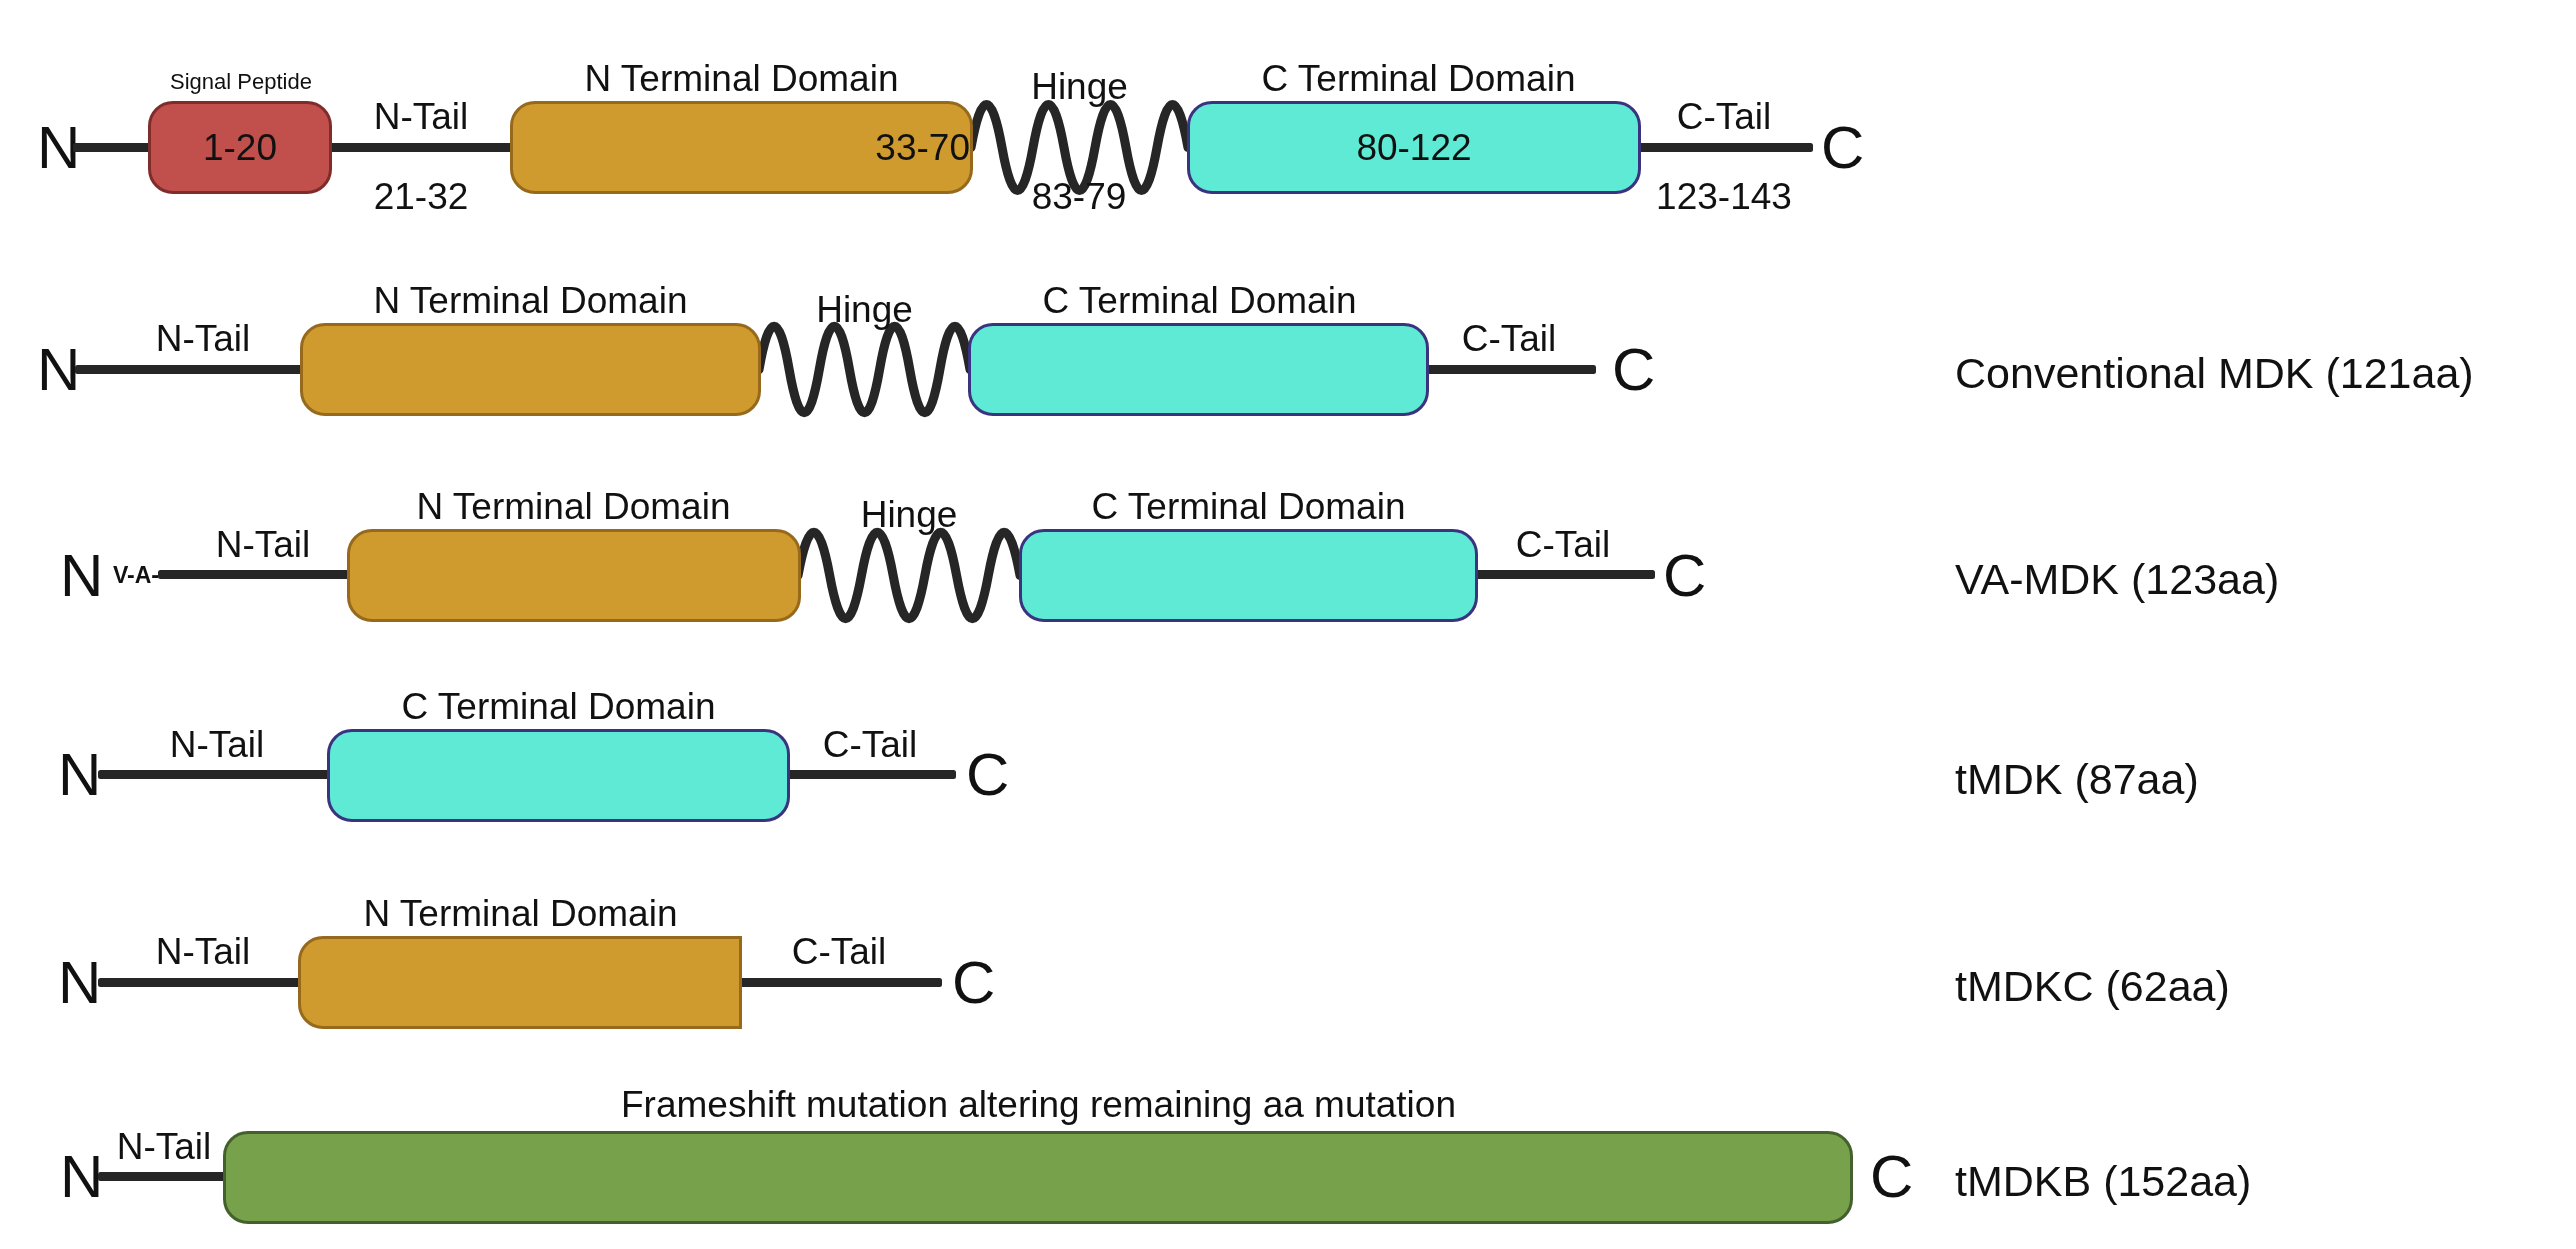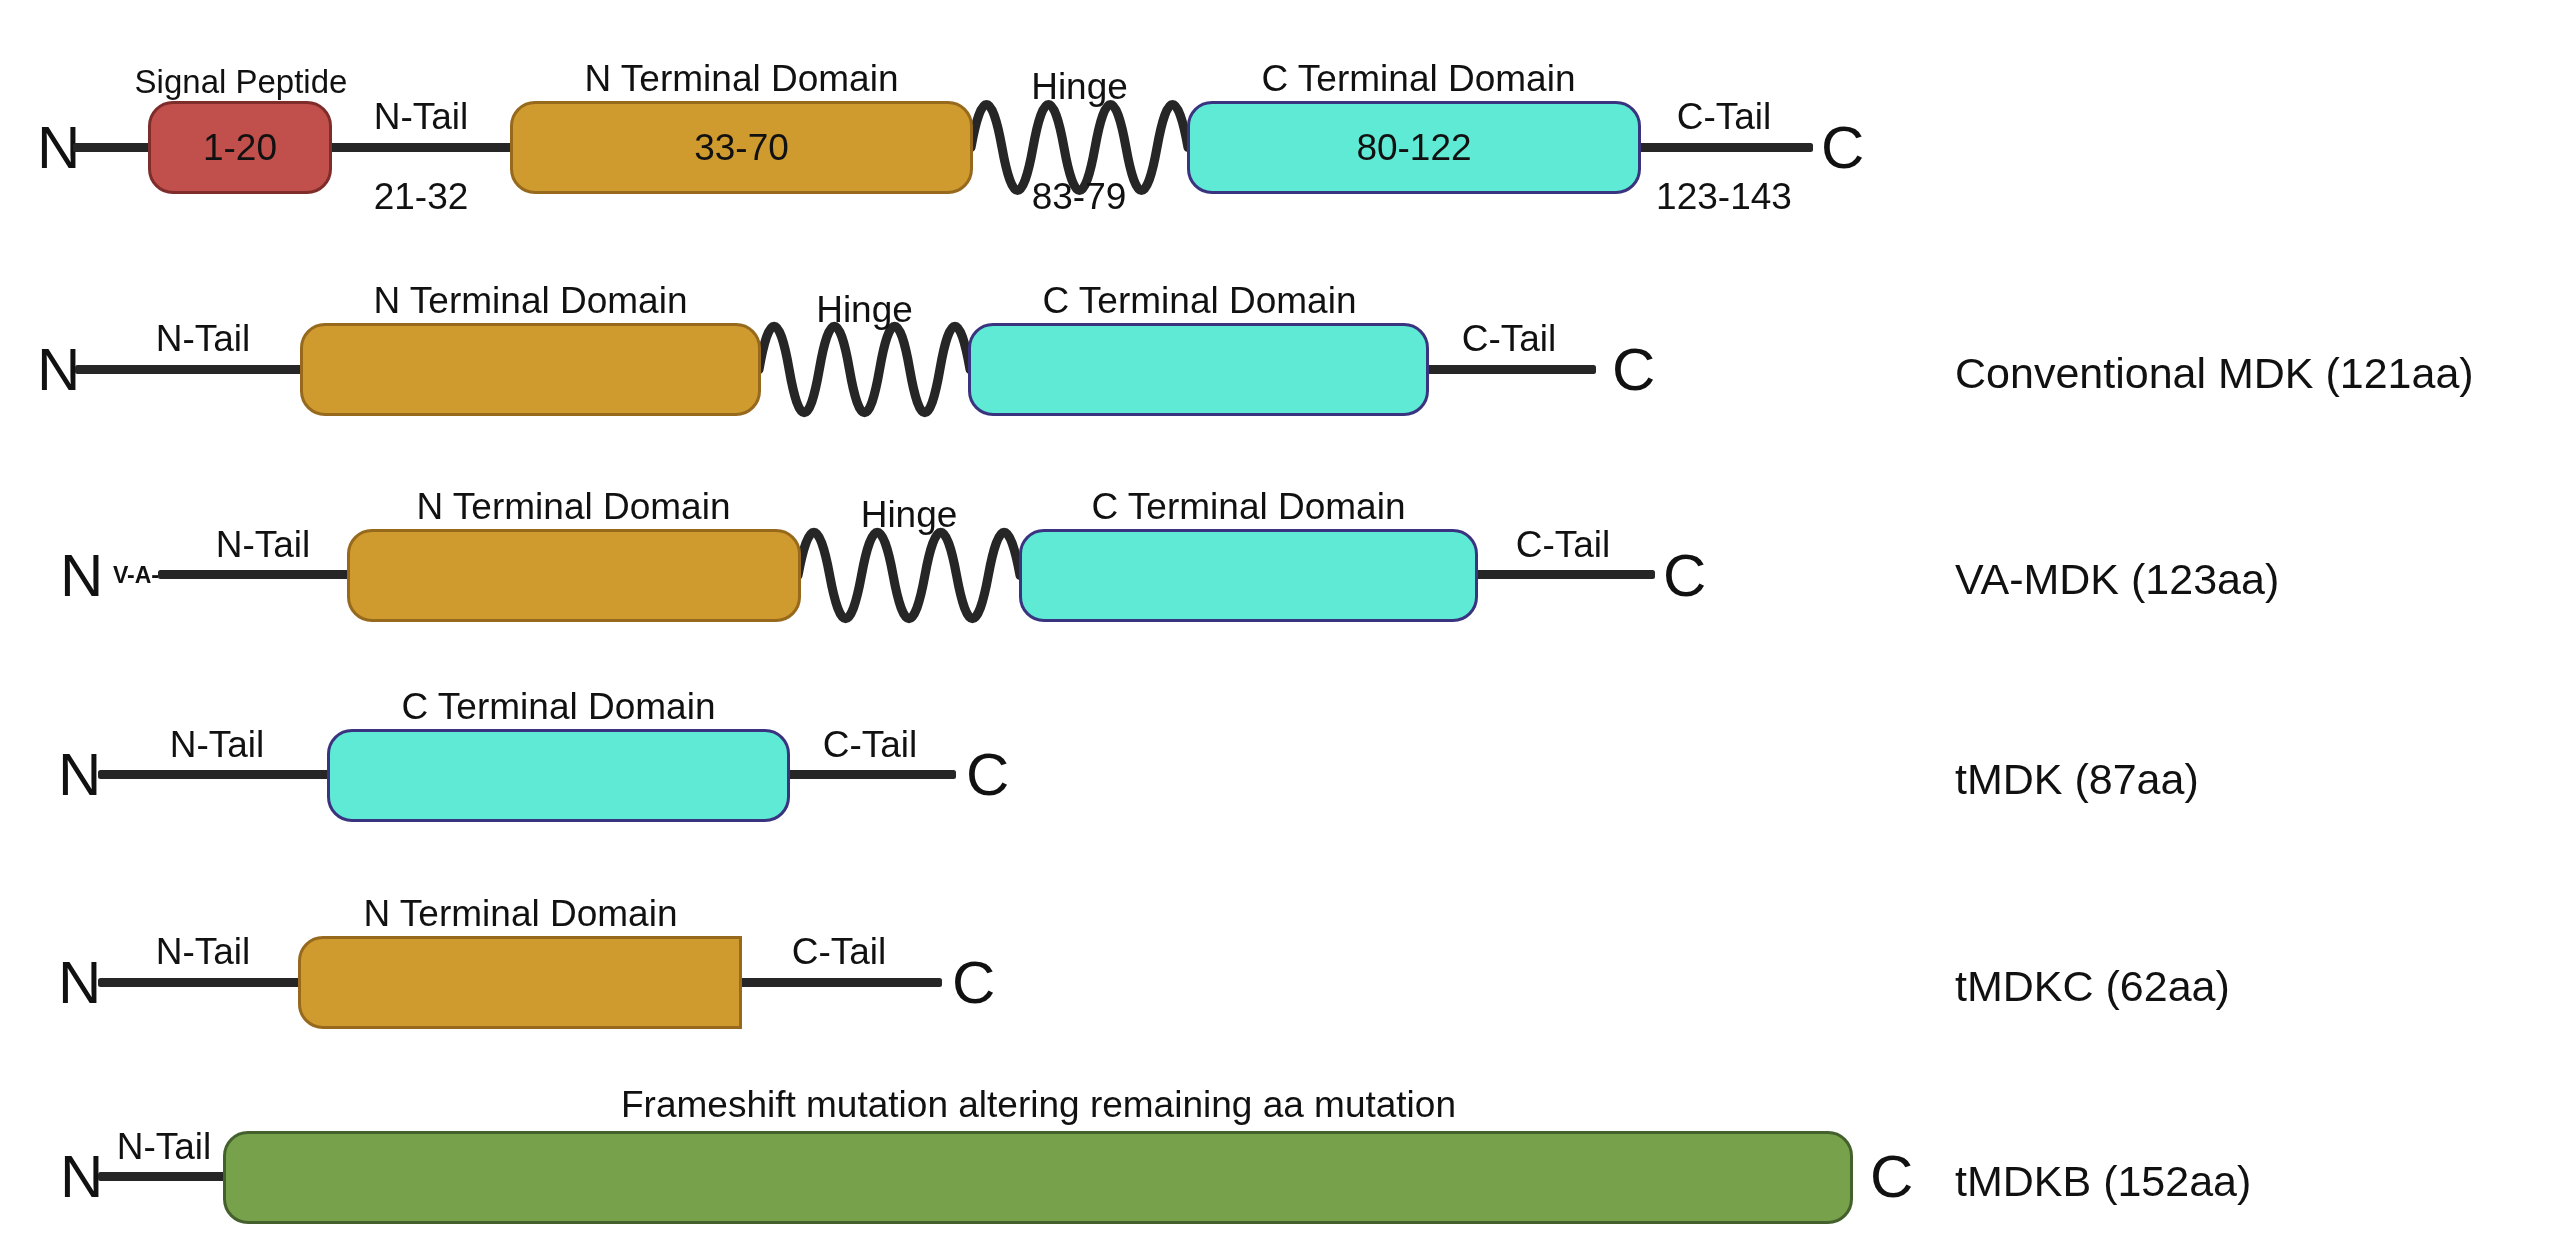--- a/index.html
+++ b/index.html
@@ -35,34 +35,34 @@
     border-radius: 25px;
     border: 3.3px solid #000;
     box-sizing: border-box;
     display: flex;
     align-items: center;
     justify-content: center;
     font-size: 37px;
     z-index: 2;
   }
   .box.red    { background: #C1504C; border-color: #7E2D2B; }
-  .box.gold   { background: #CF9B2E; border-color: #96691C; }
+  .box.gold   { background: #CF9B2E; border-color: #96691C; justify-content: flex-end; }
   .box.purple { background: #5eead4; border-color: #3A3480; }
   .box.green  { background: #78A14C; border-color: #44612D; }
   .box.flat-right { border-radius: 25px 0 0 25px; }
   .lab {
     position: absolute;
     text-align: center;
     font-size: 37px;
     line-height: 41px;
     color: #111111;
     z-index: 3;
     white-space: nowrap;
   }
-  .lab.small { font-size: 33px; }
+  .lab.small { font-size: 22px; }
   .wave {
     position: absolute;
     z-index: 1;
     overflow: visible;
   }
   .wave path {
     fill: none;
     stroke: #262626;
     stroke-width: 11;
     stroke-linecap: round;

